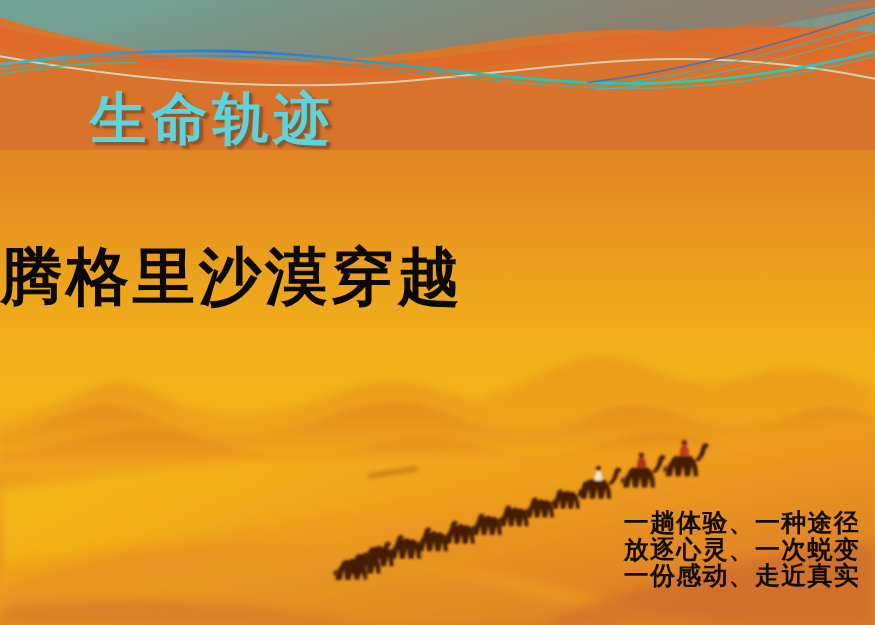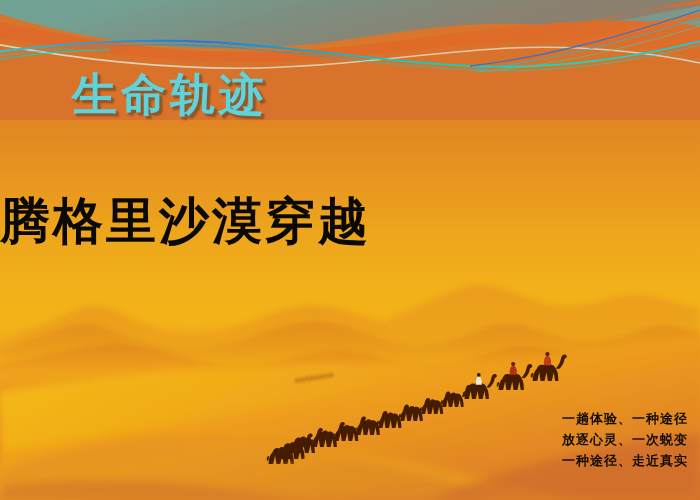--- a/index.html
+++ b/index.html
@@ -73,21 +73,21 @@
     white-space: nowrap;
   }
 
   
   #tagline {
     position: absolute;
     right: 8px;
     top: 408px;
     text-align: left;
     font-family: "DejaVu Serif", "Liberation Serif", serif;
-    font-size: 13px;
+    font-size: 20px;
     font-weight: bold;
     color: #140d05;
     letter-spacing: 1px;
     line-height: 21px;
     white-space: nowrap;
   }
   #tagline div { padding-right: 4px; }
 </style>
 </head>
 <body>
@@ -319,16 +319,16 @@
     <path d="M-5,60 C30,54 70,50 110,50" fill="none" stroke="#19c9b4" stroke-width="1.3" opacity="0.85"></path>
   </svg>
 
   <div id="title-life-track">生命轨迹</div>
 
   <div id="title-main">腾格里沙漠穿越</div>
 
   <div id="tagline">
     <div>一趟体验、一种途径</div>
     <div>放逐心灵、一次蜕变</div>
-    <div>一种途径、走近真实</div>
+    <div>一份感动、走近真实</div>
   </div>
 
 </div>
 
 </body></html>

